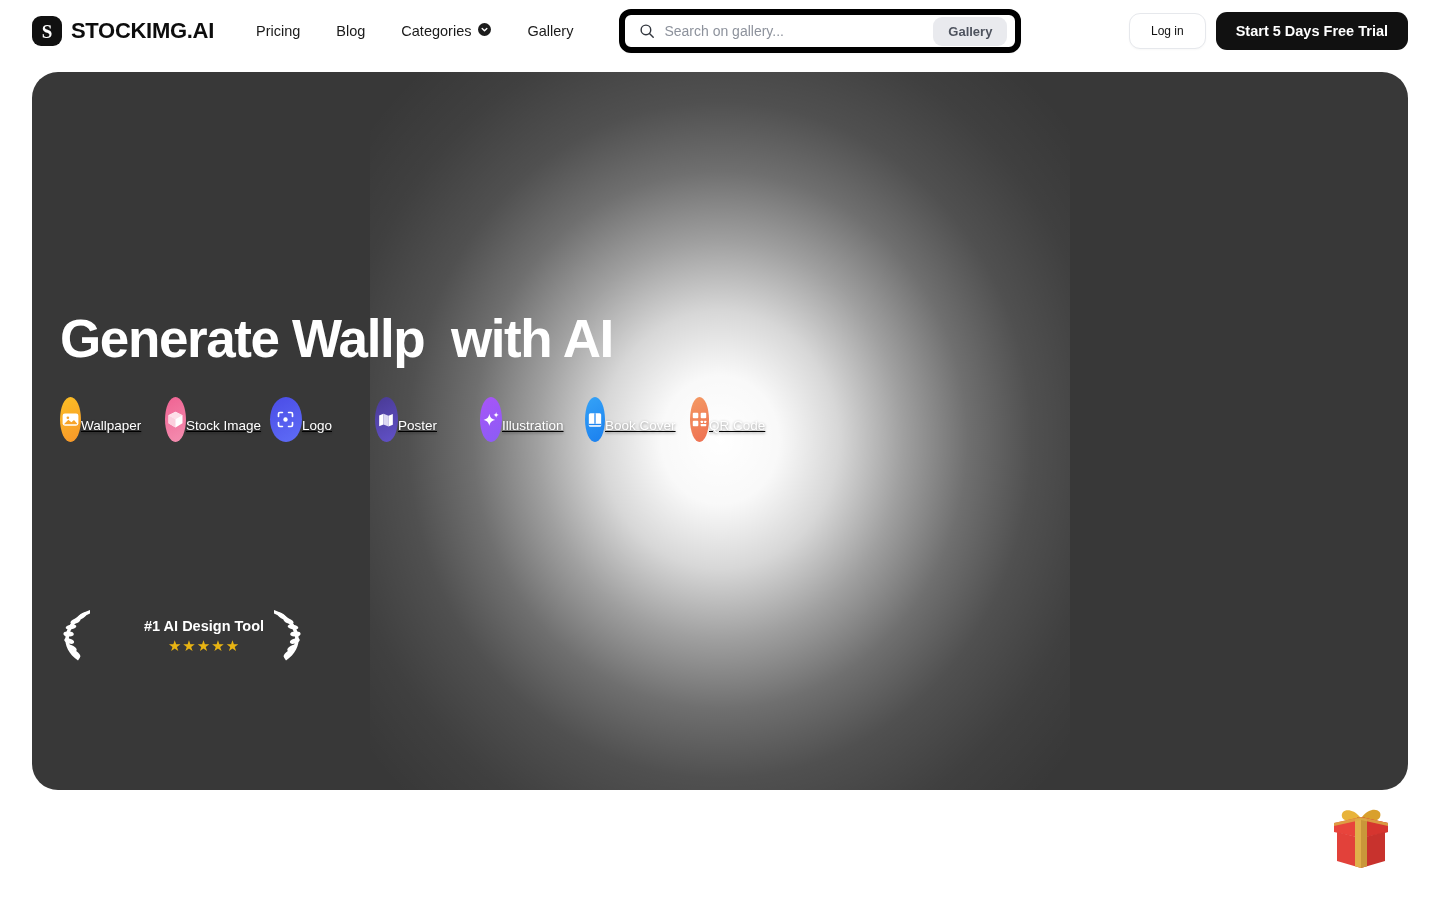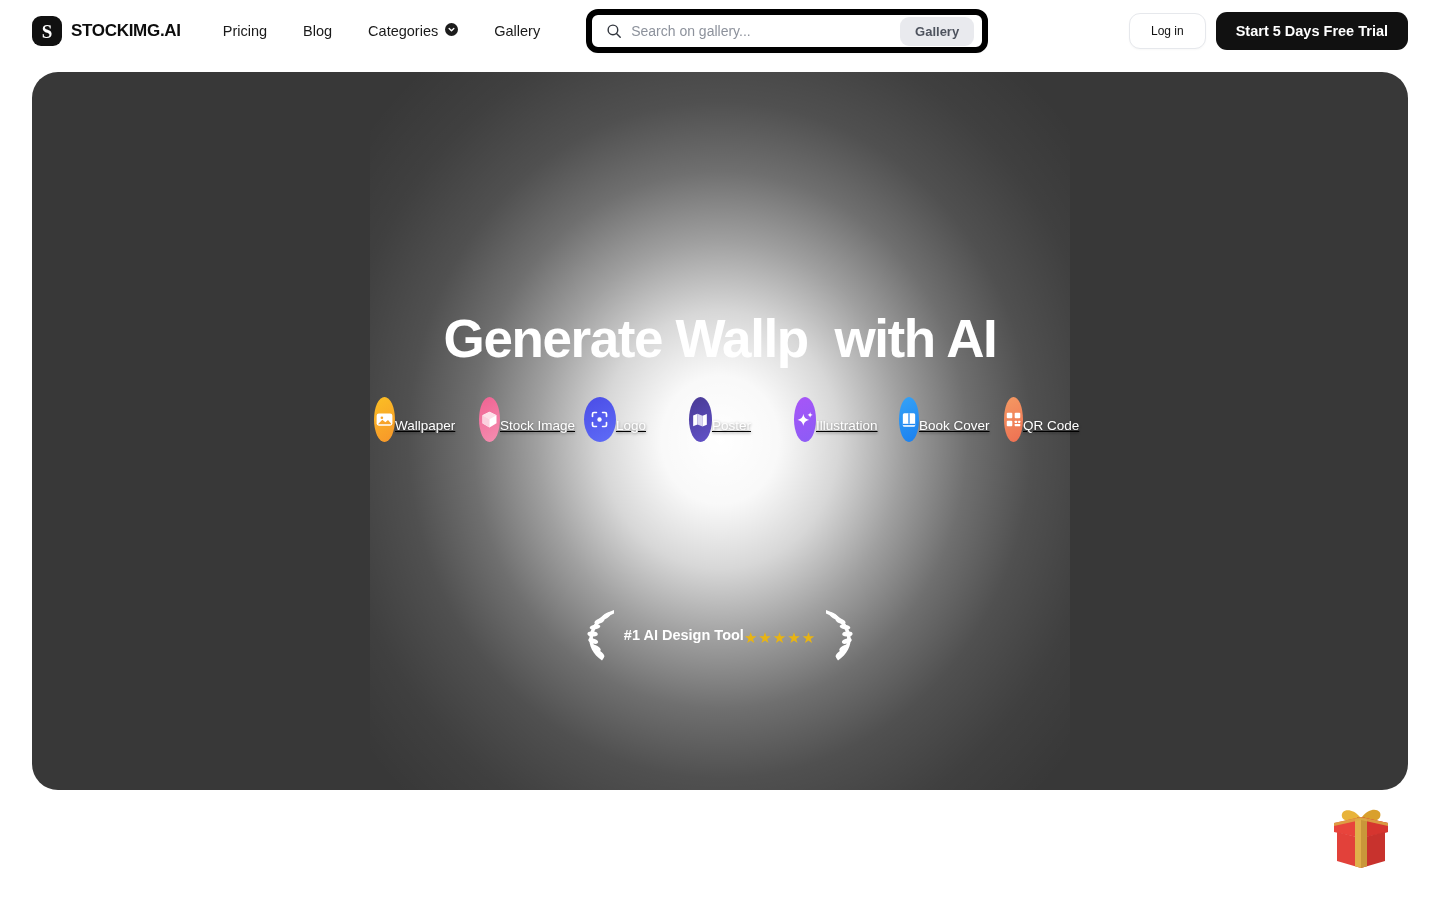--- a/index.html
+++ b/index.html
@@ -31,21 +31,21 @@
     border-radius: 9px;
     background: #111111;
     display: flex; align-items: center; justify-content: center;
     color: #ffffff;
     font-size: 19px;
     font-weight: bold;
     line-height: 1;
     font-family: "Liberation Serif", serif;
   }
   .brand-text {
-    font-size: 17px;
+    font-size: 22px;
     font-weight: bold;
     letter-spacing: -0.3px;
     color: #0d0d0d;
   }
   .nav {
     display: flex;
     align-items: center;
     gap: 0;
   }
   .nav-item {
@@ -158,21 +158,22 @@
         rgba(255,255,255,0.12) 63%,
         rgba(255,255,255,0.04) 78%,
         rgba(255,255,255,0.0) 92%);
   }
   .hero-inner {
     position: relative;
     z-index: 2;
     height: 100%;
     display: flex;
     flex-direction: column;
-    align-items: center;
+    align-items: flex-start;
+    padding-left: 28px;
   }
   .hero-title {
     margin-top: 238px;
     font-size: 53px;
     font-weight: bold;
     color: #ffffff;
     letter-spacing: -1.4px;
     white-space: pre;
     text-align: center;
     line-height: 1.1;
@@ -241,22 +242,24 @@
 
   
   .badge {
     margin-top: 165px;
     display: flex;
     align-items: center;
     gap: 2px;
   }
   .badge-mid {
     display: flex;
+    flex-direction: column;
     align-items: center;
     padding: 0 2px;
+    margin-left: 44px;
   }
   .badge-title {
     font-size: 14.5px;
     font-weight: bold;
     color: #ffffff;
     white-space: nowrap;
   }
   .badge-stars {
     margin-top: 4px;
     color: #e8b413;

